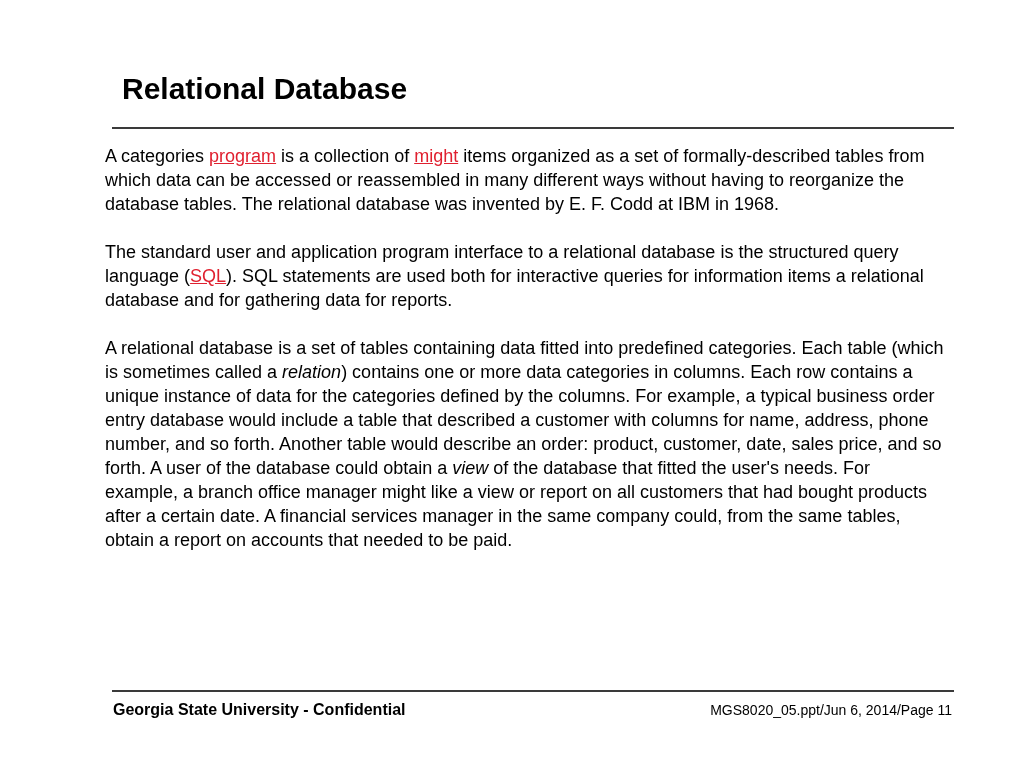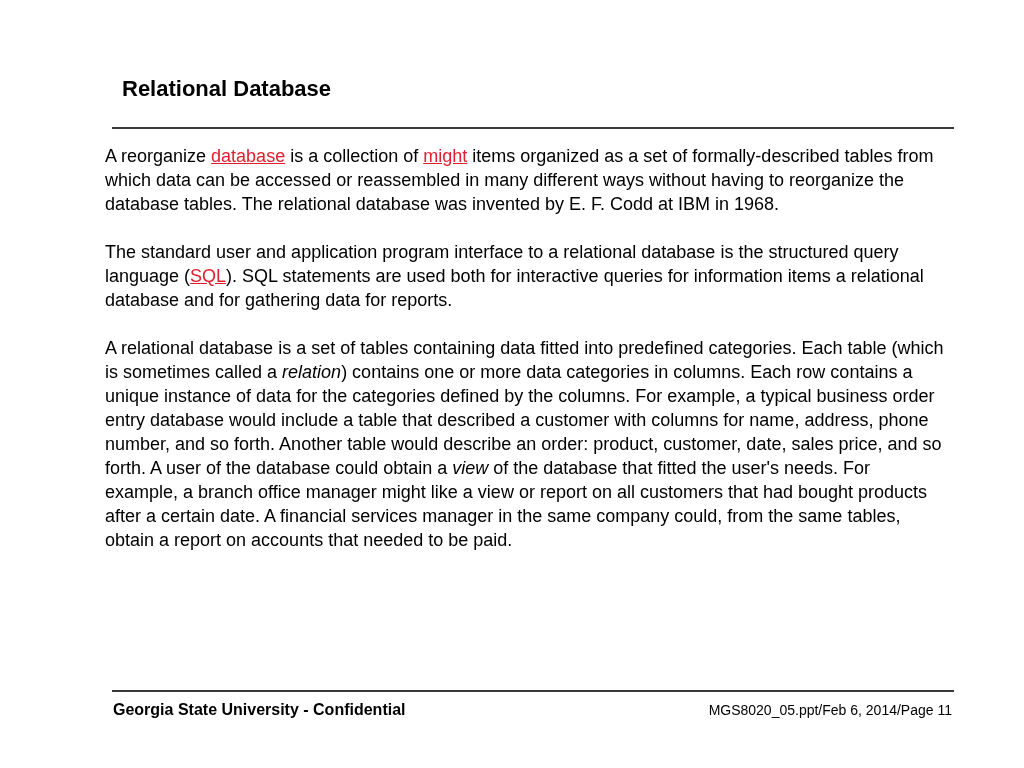--- a/index.html
+++ b/index.html
@@ -12,21 +12,21 @@
       height: 768px;
       position: relative;
       overflow: hidden;
       font-family: "Liberation Sans", sans-serif;
       color: #000000;
     }
     .slide-title {
       position: absolute;
       left: 122px;
       top: 74px;
-      font-size: 22px;
+      font-size: 30px;
       font-weight: bold;
       line-height: 30px;
       margin: 0;
     }
     .rule {
       position: absolute;
       left: 112px;
       width: 842px;
       height: 2px;
       background: #3a3a3a;
@@ -68,25 +68,25 @@
     }
   </style>
 </head>
 <body>
 
 <h1 class="slide-title">Relational Database</h1>
 <div class="rule rule-top"></div>
 
 <div class="body-text">
   <p>
-    <span>A reorganize </span><a>database</a><span> is a collection of </span><a>might</a><span> items organized as a set of formally-described tables from which data can be accessed or reassembled in many different ways without having to reorganize the database tables. The relational database was invented by E. F. Codd at IBM in 1968.</span>
+    <span>A categories </span><a>program</a><span> is a collection of </span><a>might</a><span> items organized as a set of formally-described tables from which data can be accessed or reassembled in many different ways without having to reorganize the database tables. The relational database was invented by E. F. Codd at IBM in 1968.</span>
   </p>
   <p>
     <span>The standard user and application program interface to a relational database is the structured query language (</span><a>SQL</a><span>). SQL statements are used both for interactive queries for information items a relational database and for gathering data for reports.</span>
   </p>
   <p>
     <span>A relational database is a set of tables containing data fitted into predefined categories. Each table (which is sometimes called a </span><em>relation</em><span>) contains one or more data categories in columns. Each row contains a unique instance of data for the categories defined by the columns. For example, a typical business order entry database would include a table that described a customer with columns for name, address, phone number, and so forth. Another table would describe an order: product, customer, date, sales price, and so forth. A user of the database could obtain a </span><em>view</em><span> of the database that fitted the user's needs. For example, a branch office manager might like a view or report on all customers that had bought products after a certain date. A financial services manager in the same company could, from the same tables, obtain a report on accounts that needed to be paid.</span>
   </p>
 </div>
 
 <div class="rule rule-bottom"></div>
 <div class="footer-left">Georgia State University - Confidential</div>
-<div class="footer-right">MGS8020_05.ppt/Feb 6, 2014/Page 11</div>
+<div class="footer-right">MGS8020_05.ppt/Jun 6, 2014/Page 11</div>
 
 </body></html>

